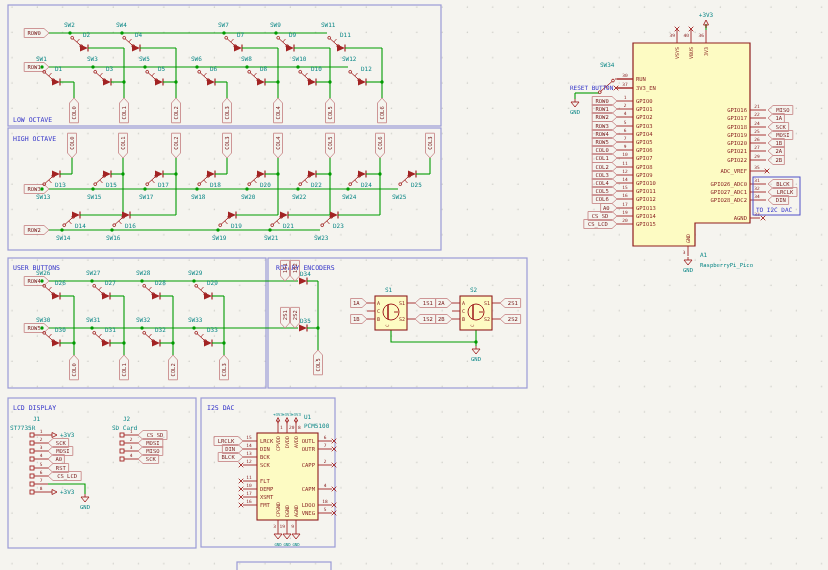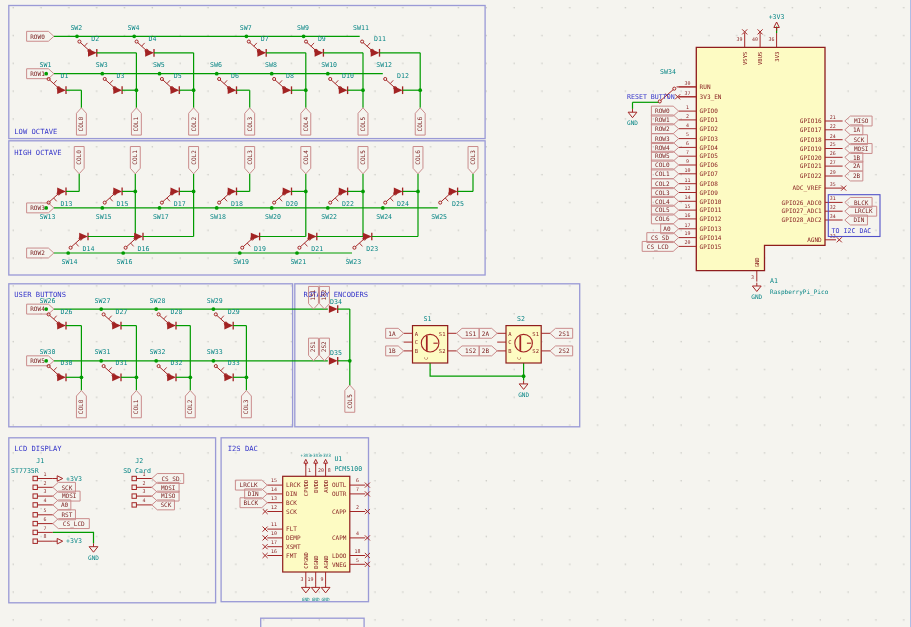--- a/index.html
+++ b/index.html
@@ -1,16 +1,16 @@
 <!DOCTYPE html>
 <html><head>
 <meta charset="utf-8">
 <style>
   html,body{margin:0;padding:0;background:#e8e8e4;}
-  #stage{position:relative;width:828px;height:570px;overflow:hidden;background:#1d4ed8;}
+  #stage{position:relative;width:828px;height:570px;overflow:hidden;background:#4d7c0f;}
   svg text{font-family:"DejaVu Sans Mono","Liberation Mono",monospace;}
 </style>
 </head>
 <body>
 
 <div id="stage">
   <svg id="svg" width="828" height="570" viewBox="0 0 828 570">
       <rect x="0" y="0" width="828" height="570" fill="#f5f4ef"></rect>
       <defs>
         <pattern id="grid" width="25.3" height="25.3" patternUnits="userSpaceOnUse">

